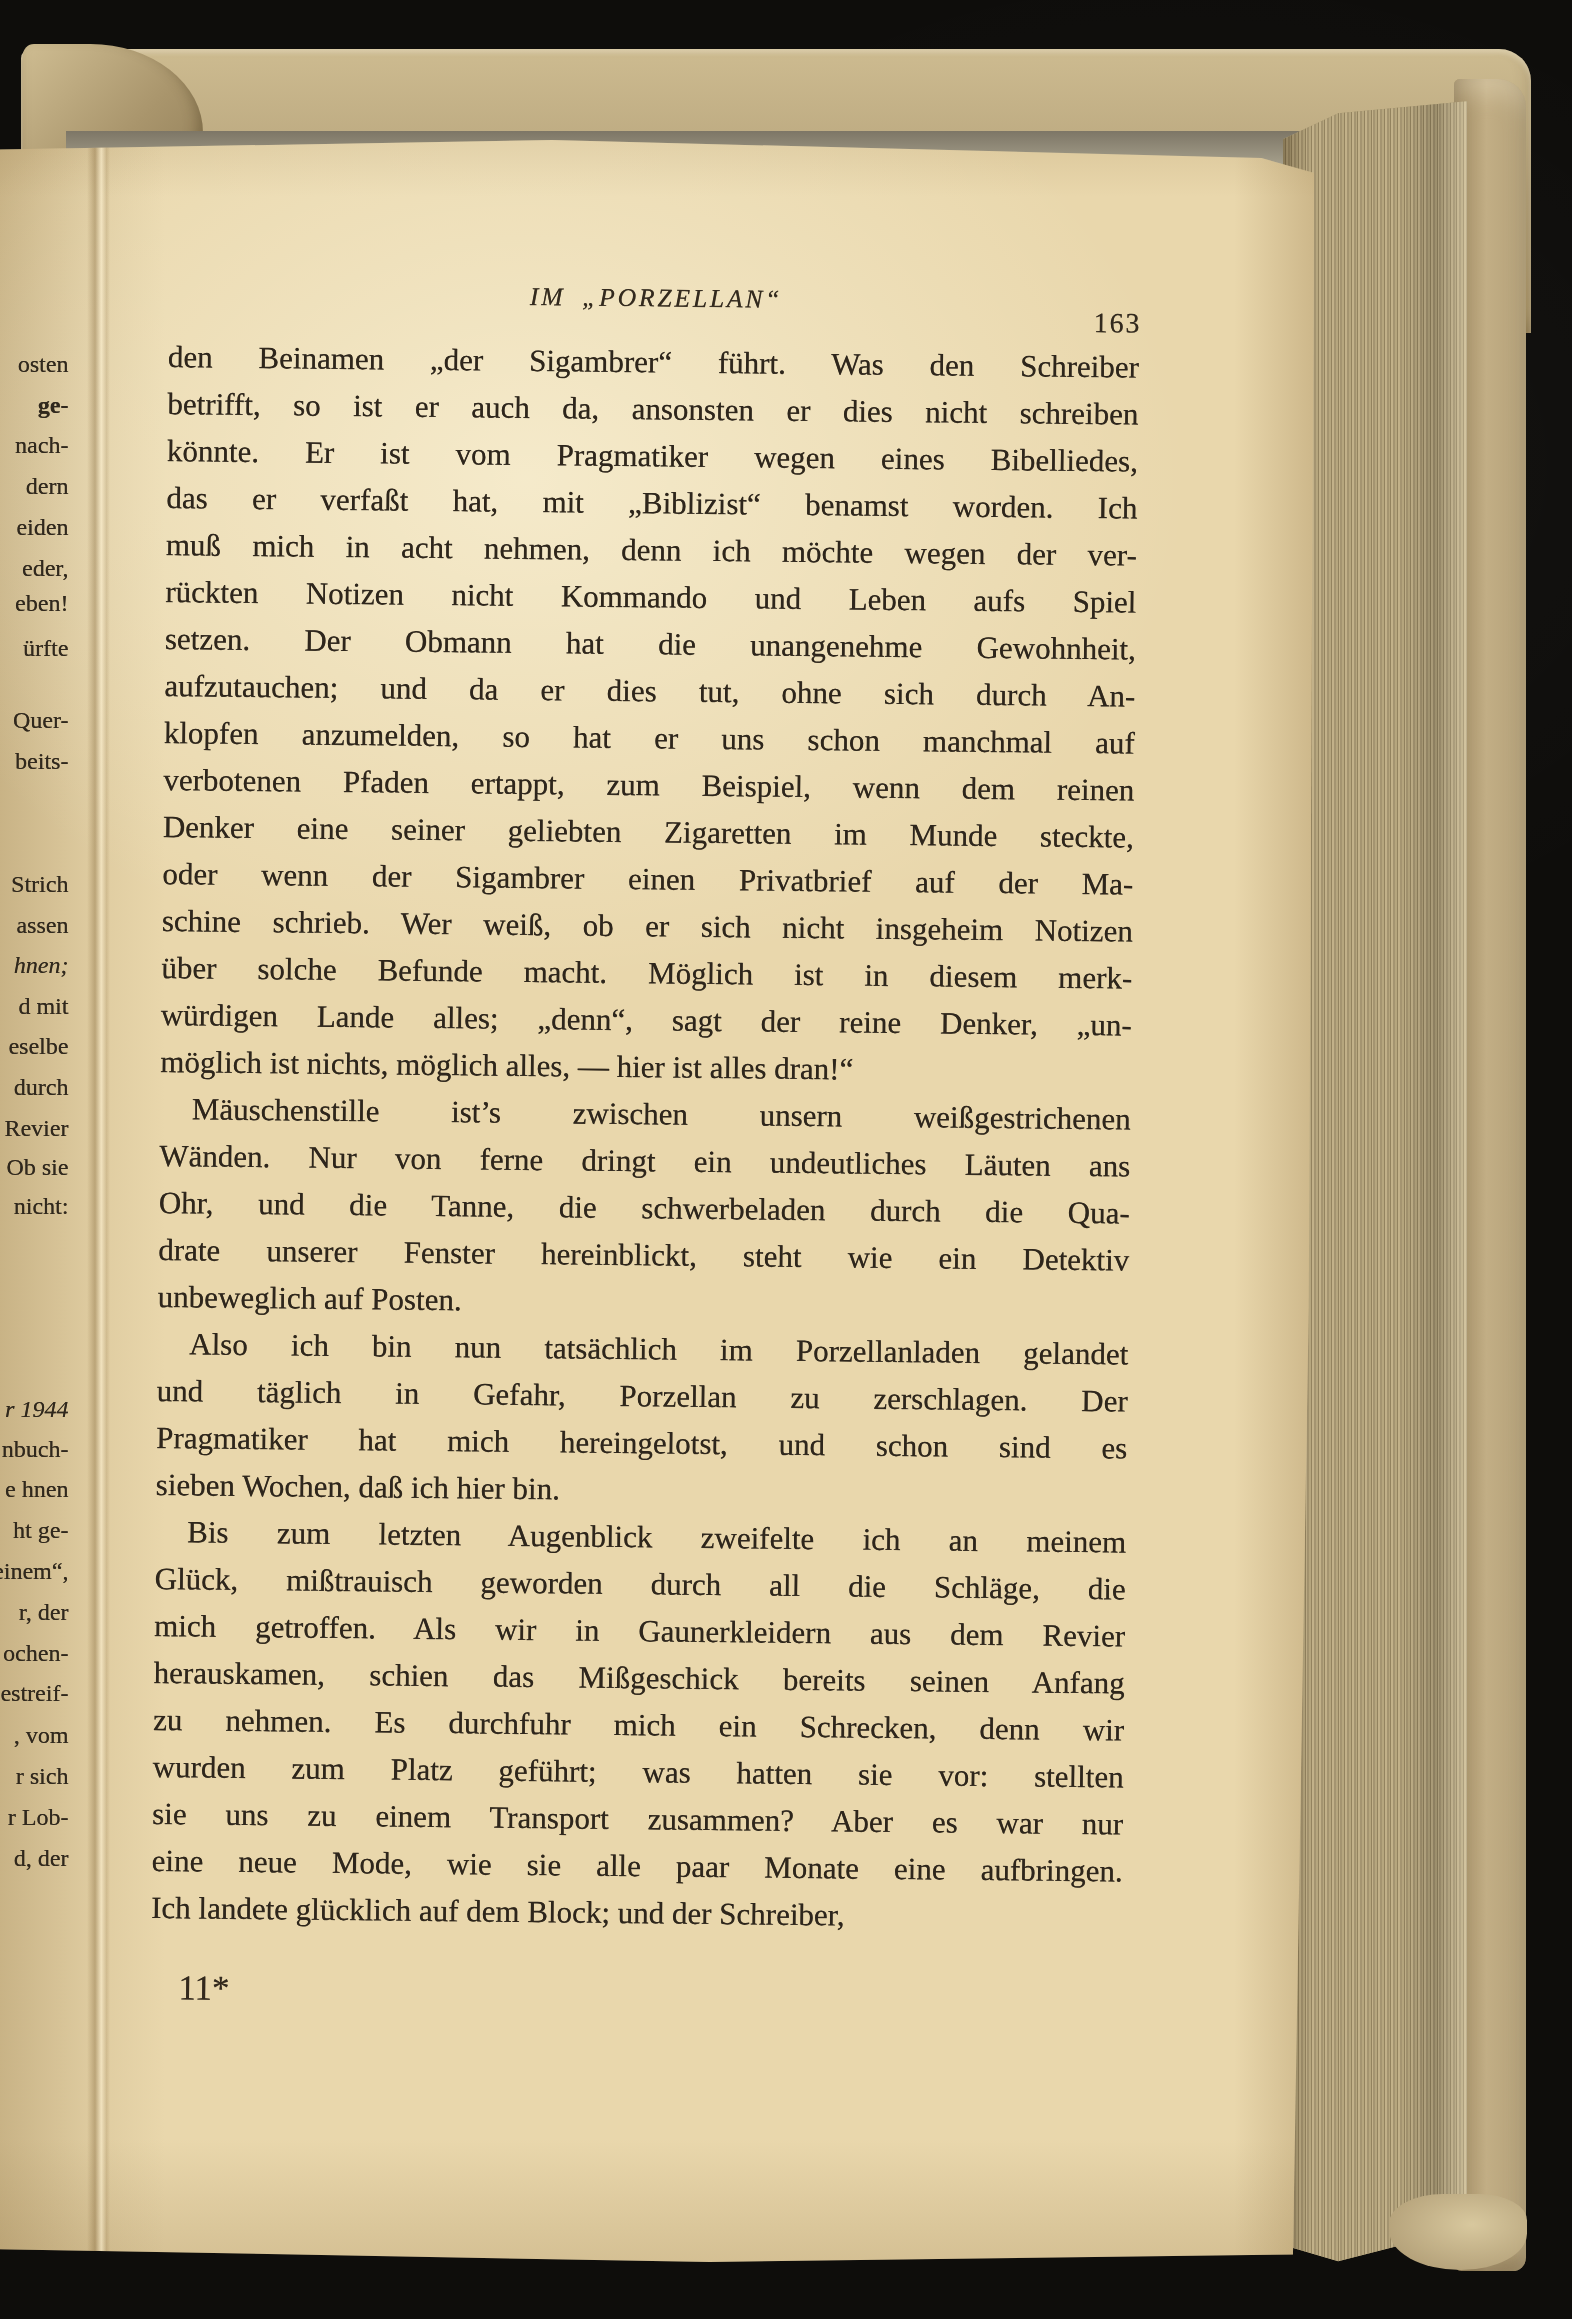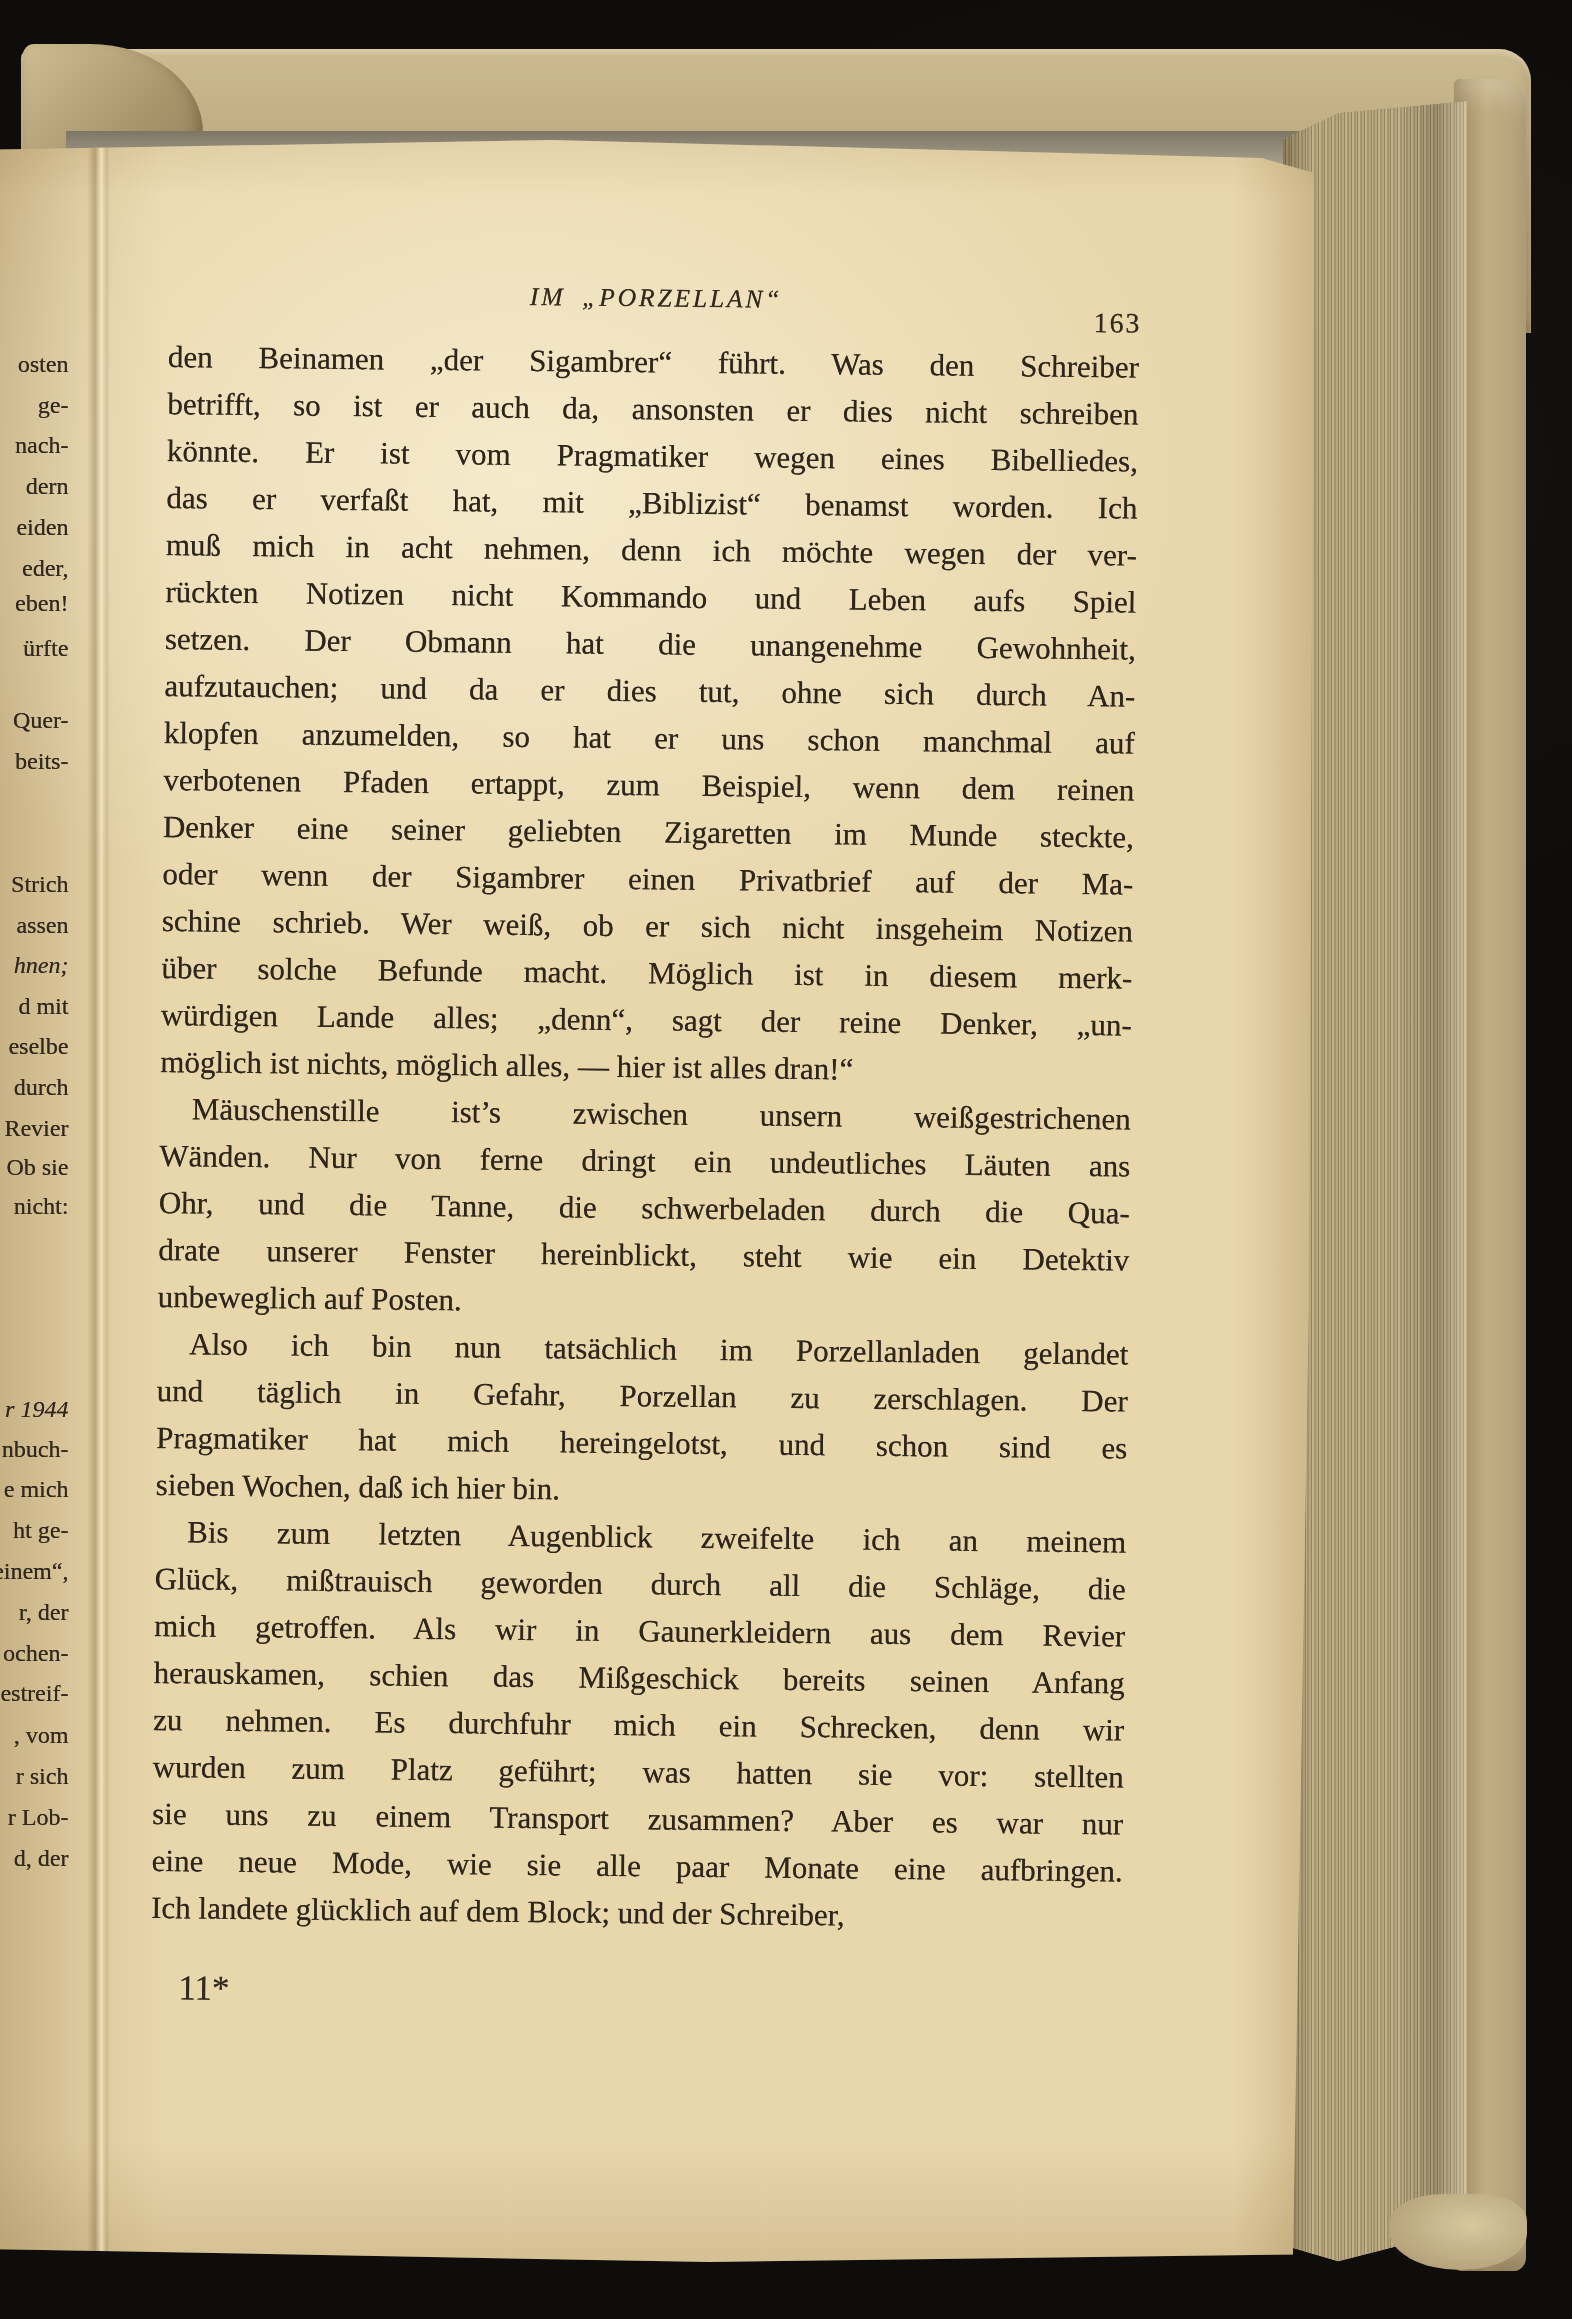--- a/index.html
+++ b/index.html
@@ -80,41 +80,41 @@
   <div class="cover-fold"></div>
   <div class="cover-right"></div>
   <div class="hinge"></div>
   <div class="fore-edge"></div>
   <div class="cover-corner"></div>
 
   <div class="page">
     <div class="crease"></div>
     <div class="sliver">
         <div class="frag" style="top: 212px;">osten</div>
-        <div class="frag" style="top: 253px;">ge-</div>
+        <div class="frag" style="top: 253px; font-weight: bold;">ge-</div>
         <div class="frag" style="top: 293px;">nach-</div>
         <div class="frag" style="top: 334px;">dern</div>
         <div class="frag" style="top: 375px;">eiden</div>
         <div class="frag" style="top: 416px; text-align: right;">eder,</div>
         <div class="frag" style="top: 451px;">eben!</div>
         <div class="frag" style="top: 496px;">ürfte</div>
         <div class="frag" style="top: 568px;">Quer-</div>
         <div class="frag" style="top: 609px;">beits-</div>
         <div class="frag" style="top: 732px;">Strich</div>
         <div class="frag" style="top: 773px;">assen</div>
         <div class="frag" style="top: 813px; font-style: italic;">hnen;</div>
         <div class="frag" style="top: 854px;">d mit</div>
         <div class="frag" style="top: 894px;">eselbe</div>
         <div class="frag" style="top: 935px;">durch</div>
         <div class="frag" style="top: 976px;">Revier</div>
         <div class="frag" style="top: 1015px;">Ob sie</div>
         <div class="frag" style="top: 1054px;">nicht:</div>
         <div class="frag italic" style="top: 1257px;">r 1944</div>
         <div class="frag" style="top: 1297px;">nbuch-</div>
-        <div class="frag" style="top: 1337px;">e mich</div>
+        <div class="frag" style="top: 1337px;">e hnen</div>
         <div class="frag" style="top: 1378px;">ht ge-</div>
         <div class="frag" style="top: 1419px;">einem“,</div>
         <div class="frag" style="top: 1460px;">r, der</div>
         <div class="frag" style="top: 1501px;">ochen-</div>
         <div class="frag" style="top: 1541px;">estreif-</div>
         <div class="frag" style="top: 1583px;">, vom</div>
         <div class="frag" style="top: 1624px;">r sich</div>
         <div class="frag" style="top: 1665px;">r Lob-</div>
         <div class="frag" style="top: 1706px;">d, der</div>
       </div>

